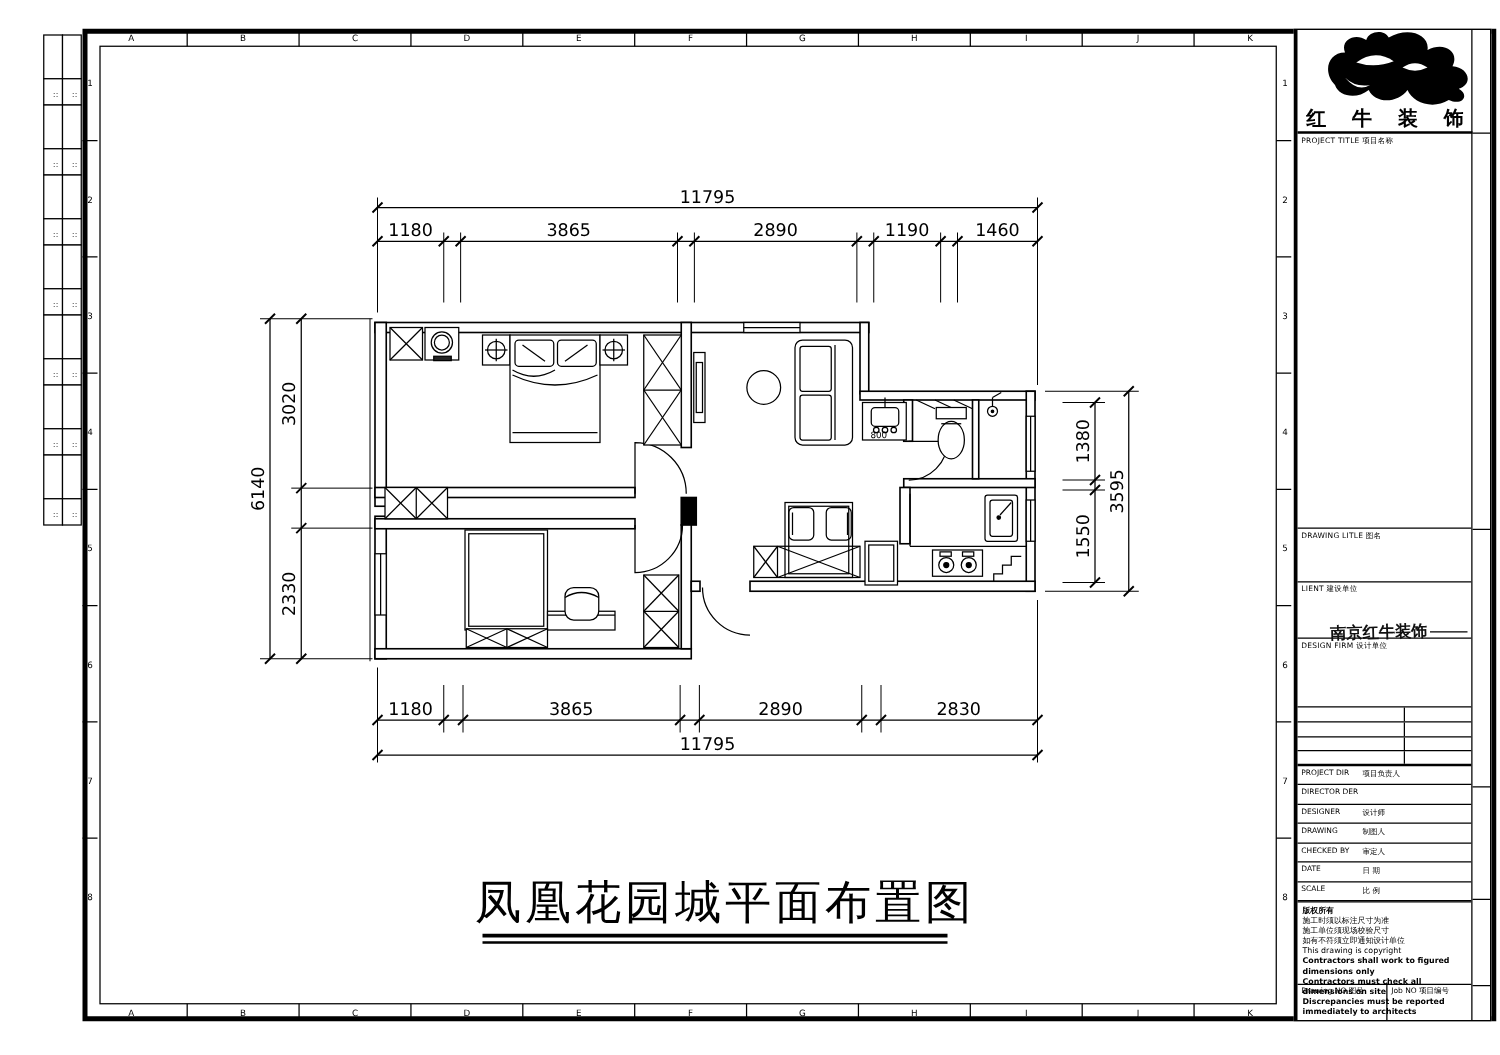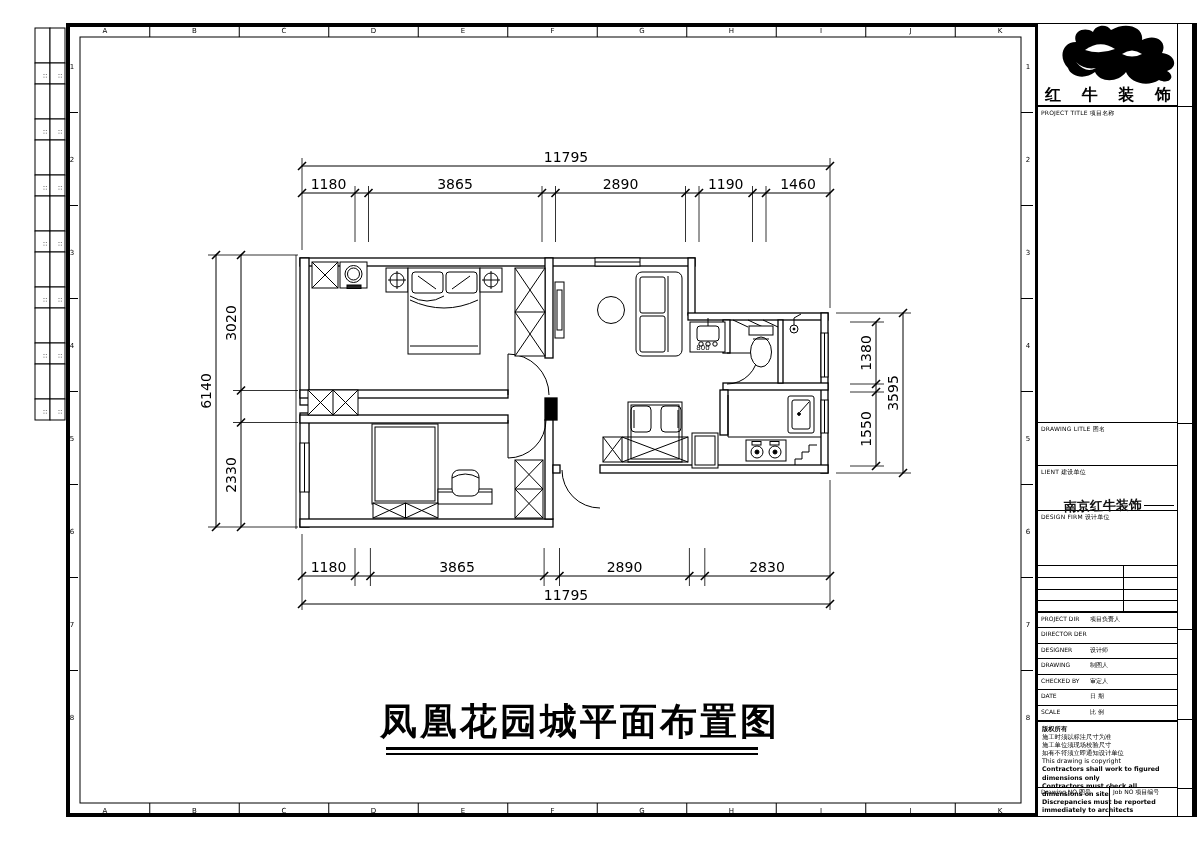--- a/index.html
+++ b/index.html
@@ -31,21 +31,21 @@
   .tb-row .cn{position:absolute;left:52px;top:2px;}
   .tb-notes{position:absolute;left:0;right:0;border-bottom:1px solid #000;border-top:1px solid #000;
             box-sizing:border-box;padding:3px 0 0 4px;font-size:6.3px;line-height:8.1px;}
   .tb-notes .b{font-weight:bold;}
   .tb-bottom{position:absolute;left:0;right:0;bottom:0;box-sizing:border-box;}
   .tb-bottom .bcell{position:absolute;top:0;bottom:0;font-size:6px;padding:2px 0 0 3px;box-sizing:border-box;white-space:nowrap;}
   .tb-bottom .c1{left:0;width:72px;border-right:1px solid #000;}
   .tb-bottom .c2{left:72px;right:0;}
   
   .main-title{position:absolute;left:380px;top:697px;width:382px;text-align:center;
-              font-size:37px;font-weight:bold;letter-spacing:3px;white-space:nowrap;}
+              font-size:37px;font-weight:normal;letter-spacing:3px;white-space:nowrap;}
   .tl1{position:absolute;left:386px;top:747px;width:372px;height:3px;background:#000;}
   .tl2{position:absolute;left:386px;top:753px;width:372px;height:1.5px;background:#000;}
 </style>
 </head>
 <body>
 
 <svg class="base" viewBox="0 0 1200 844">
 
   <g stroke="#000" fill="none">
     <rect x="68" y="25" width="1127" height="790" stroke-width="4"></rect>

